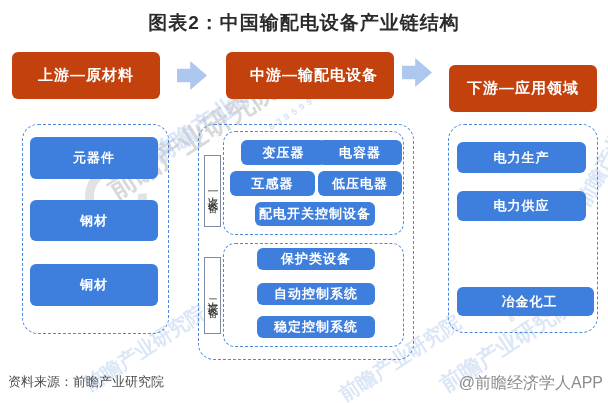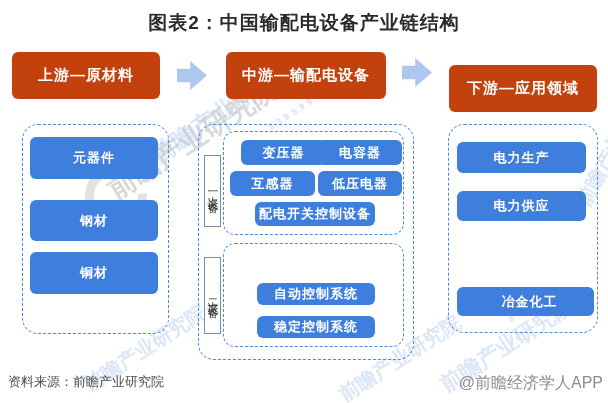--- a/index.html
+++ b/index.html
@@ -67,41 +67,42 @@
   <div class="wm wm-blue wm-steep" style="left:545px; top:130px; font-size:20px;">前瞻产业研究院</div>
   <div class="wm wm-blue" style="left:75px; top:335px; font-size:20px;">前瞻产业研究院</div>
   <div class="wm wm-blue" style="left:430px; top:330px; font-size:22px;">前瞻产业研究院</div>
   <div class="wm wm-digits" style="left:505px; top:300px;">839599</div>
   <div class="wm wm-blue" style="left:330px; top:345px; font-size:20px;">前瞻产业研究院</div>
 
   <div class="title">图表2：中国输配电设备产业链结构</div>
 
   <div class="stage-box" style="left:12px; top:52px; width:148px; height:47px;">上游—原材料</div>
   <div class="arrow" style="left:177px; top:61px; width:30px; height:29px;"></div>
-  <div class="stage-box" style="left:226px; top:52px; width:160px; height:47px;">中游—输配电设备</div>
+  <div class="stage-box" style="left:226px; top:52px; width:160px; height:47px;padding-left:8px;">中游—输配电设备</div>
   <div class="arrow" style="left:402px; top:58px; width:30px; height:29px;"></div>
   <div class="stage-box" style="left:449px; top:52px; width:148px; height:47px;margin-top:13px;">下游—应用领域</div>
 
   <div class="dash" style="left:22px; top:124px; width:145px; height:208px;"></div>
   <div class="item-box" style="left:30px; top:137px; width:128px; height:42px;">元器件</div>
   <div class="item-box" style="left:30px; top:200px; width:128px; height:41px;">钢材</div>
-  <div class="item-box" style="left:30px; top:252px; width:128px; height:42px;">铜材</div>
+  <div class="item-box" style="left:30px; top:264px; width:128px; height:42px;">铜材</div>
 
   <div class="dash" style="left:198px; top:124px; width:214px; height:234px;"></div>
 
   <div class="dash dash-inner" style="left:223px; top:131px; width:179px; height:102px;"></div>
   <div class="vlabel" style="left:204px; top:155px; width:15px; height:70px;">一次设备</div>
   <div class="item-box" style="left:241px; top:140px; width:85px; height:25px;">变压器</div>
   <div class="item-box" style="left:318px; top:140px; width:84px; height:25px;">电容器</div>
   <div class="item-box" style="left:230px; top:171px; width:85px; height:25px;">互感器</div>
   <div class="item-box" style="left:318px; top:171px; width:84px; height:25px;">低压电器</div>
   <div class="item-box" style="left:255px; top:202px; width:120px; height:24px;">配电开关控制设备</div>
 
   <div class="dash dash-inner" style="left:223px; top:243px; width:179px; height:102px;"></div>
   <div class="vlabel" style="left:204px; top:257px; width:15px; height:75px;">二次设备</div>
+  <div class="item-box" style="left:257px; top:248px; width:118px; height:22px;">保护类设备</div>
   <div class="item-box" style="left:257px; top:283px; width:118px; height:22px;">自动控制系统</div>
   <div class="item-box" style="left:257px; top:316px; width:118px; height:22px;">稳定控制系统</div>
 
   <div class="dash" style="left:448px; top:124px; width:148px; height:207px;"></div>
   <div class="item-box" style="left:457px; top:142px; width:129px; height:31px;">电力生产</div>
   <div class="item-box" style="left:457px; top:191px; width:129px; height:30px;">电力供应</div>
   <div class="item-box" style="left:457px; top:287px; width:129px; height:29px;padding-left:8px;">冶金化工</div>
 
   <div class="footer-left">资料来源：前瞻产业研究院</div>
   <div class="footer-right">@前瞻经济学人APP</div>

